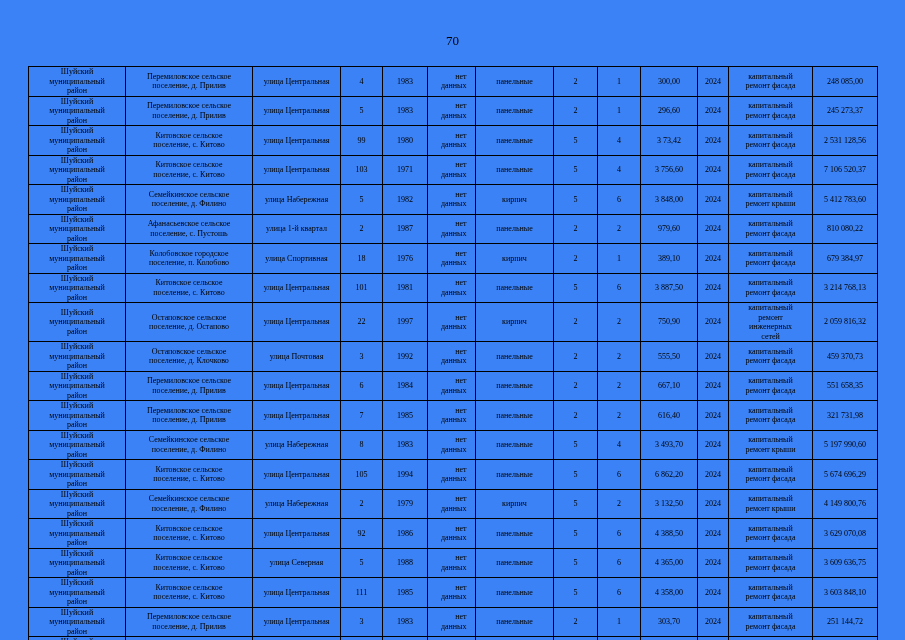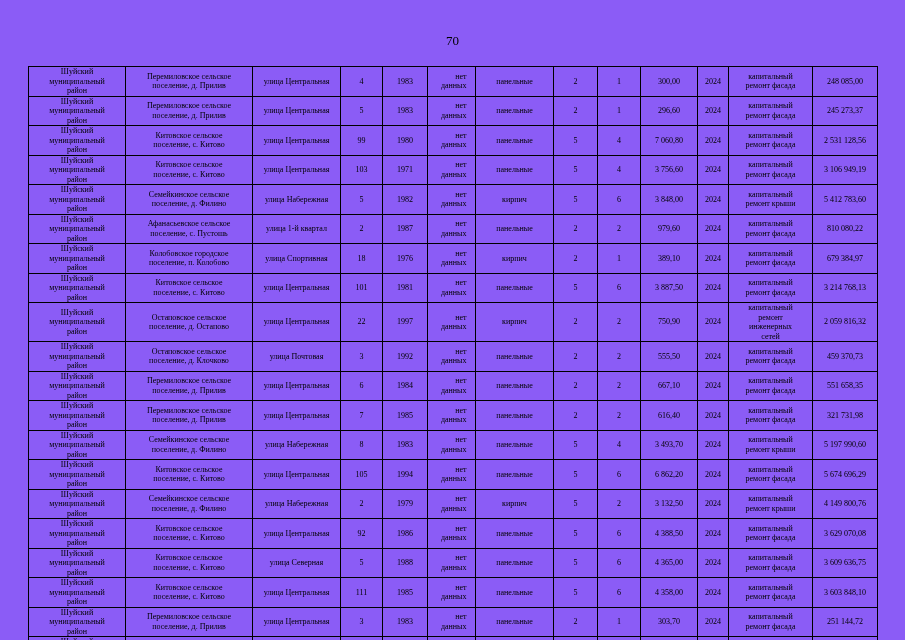--- a/index.html
+++ b/index.html
@@ -4,21 +4,21 @@
 <style>
   html, body {
     margin: 0;
     padding: 0;
     background: #ffffff;
   }
   .page {
     position: relative;
     width: 905px;
     height: 640px;
-    background: #8b5cf6;
+    background: #3b82f6;
     overflow: hidden;
     font-family: "Liberation Serif", serif;
     color: #000;
   }
   .page-number {
     position: absolute;
     top: 34px;
     left: 0;
     width: 905px;
     text-align: center;
@@ -107,39 +107,39 @@
         <tr class="row-std">
           <td><span class="f-district">Шуйский муниципальный район</span></td>
           <td><span class="f-settlement">Китовское сельское поселение, с. Китово</span></td>
           <td><span class="f-street">улица Центральная</span></td>
           <td><span class="f-house">99</span></td>
           <td><span class="f-year_built">1980</span></td>
           <td><span class="f-no_data">нет данных</span></td>
           <td><span class="f-walls">панельные</span></td>
           <td><span class="f-floors">5</span></td>
           <td><span class="f-entrances">4</span></td>
-          <td><span class="f-area">7 060,80</span></td>
+          <td><span class="f-area">3 73,42</span></td>
           <td><span class="f-repair_year">2024</span></td>
           <td><span class="f-work">капитальный ремонт фасада</span></td>
           <td><span class="f-cost">2 531 128,56</span></td>
         </tr>
         <tr class="row-std">
           <td><span class="f-district">Шуйский муниципальный район</span></td>
           <td><span class="f-settlement">Китовское сельское поселение, с. Китово</span></td>
           <td><span class="f-street">улица Центральная</span></td>
           <td><span class="f-house">103</span></td>
           <td><span class="f-year_built">1971</span></td>
           <td><span class="f-no_data">нет данных</span></td>
           <td><span class="f-walls">панельные</span></td>
           <td><span class="f-floors">5</span></td>
           <td><span class="f-entrances">4</span></td>
           <td><span class="f-area">3 756,60</span></td>
           <td><span class="f-repair_year">2024</span></td>
           <td><span class="f-work">капитальный ремонт фасада</span></td>
-          <td><span class="f-cost">3 106 949,19</span></td>
+          <td><span class="f-cost">7 106 520,37</span></td>
         </tr>
         <tr class="row-std">
           <td><span class="f-district">Шуйский муниципальный район</span></td>
           <td><span class="f-settlement">Семейкинское сельское поселение, д. Филино</span></td>
           <td><span class="f-street">улица Набережная</span></td>
           <td><span class="f-house">5</span></td>
           <td><span class="f-year_built">1982</span></td>
           <td><span class="f-no_data">нет данных</span></td>
           <td><span class="f-walls">кирпич</span></td>
           <td><span class="f-floors">5</span></td>

